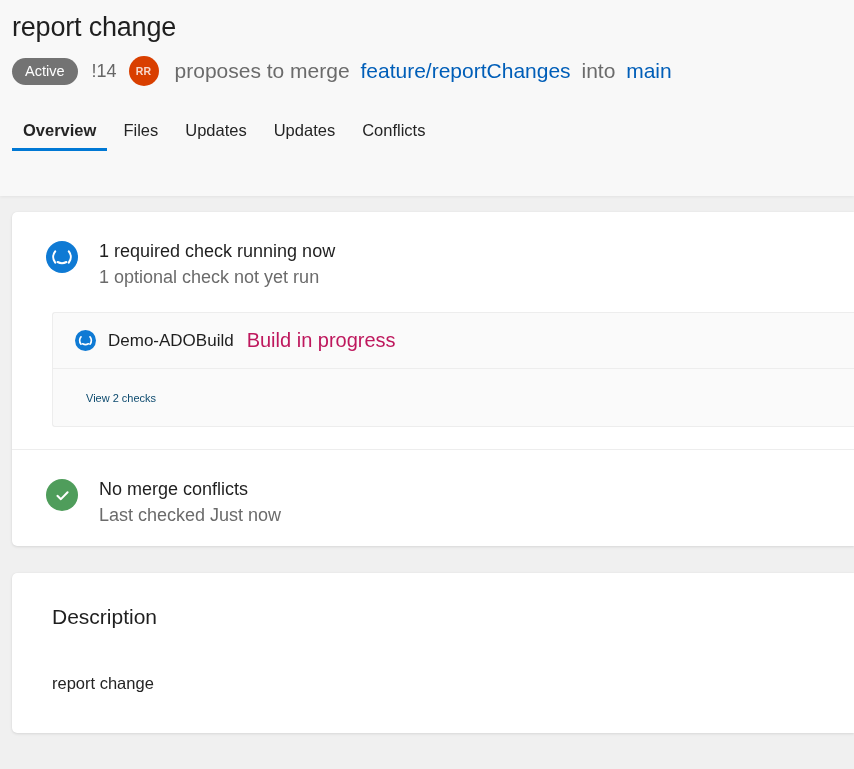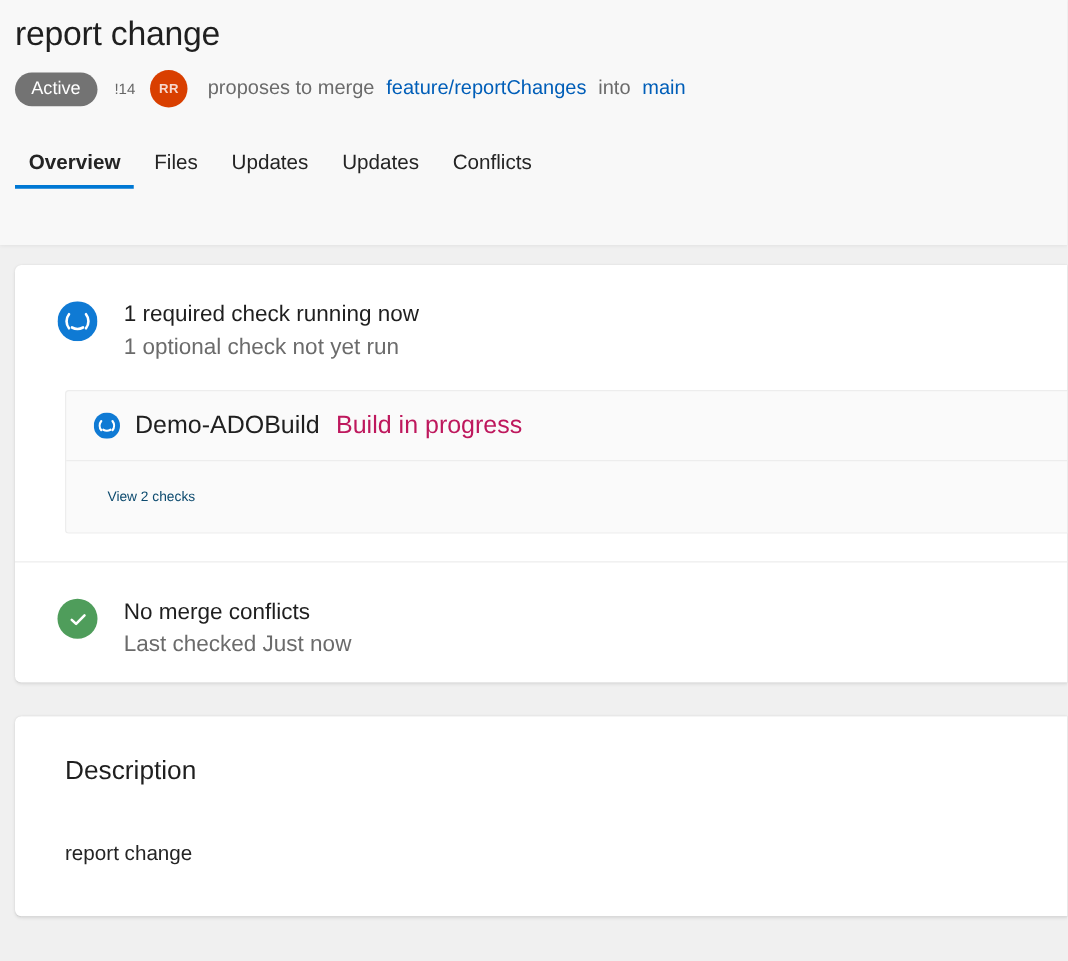--- a/index.html
+++ b/index.html
@@ -52,42 +52,42 @@
     border-radius: 16px;
     font-size: 14.5px;
     height: 27px;
     padding: 0 13px;
     line-height: 1;
     font-weight: 400;
   }
 
   .pr-id {
     color: #666666;
-    font-size: 12px;
+    font-size: 18px;
     margin-left: 14px;
   }
 
   .avatar {
     width: 30px;
     height: 30px;
     border-radius: 50%;
     background: #d93f00;
     color: #f7d8cc;
     font-size: 10.5px;
     font-weight: 600;
     display: inline-flex;
     align-items: center;
     justify-content: center;
     margin-left: 12px;
     letter-spacing: 0.3px;
   }
 
   .merge-text {
     margin-left: 14px;
-    font-size: 16px;
+    font-size: 21px;
     color: #6b6b6b;
     white-space: nowrap;
   }
   .merge-text .branch-link {
     color: #005eb8;
     margin: 0 3px;
   }
   .merge-text .plain { margin: 0 2px; }
 
   
@@ -170,21 +170,21 @@
     margin: 4px 0 22px 40px;
   }
   .checks-panel .check-item {
     display: flex;
     align-items: center;
     padding: 16px 0 16px 22px;
     border-bottom: 1px solid #ededed;
   }
   .check-item .check-icon { margin-right: 12px; display: flex; }
   .check-name {
-    font-size: 20px;
+    font-size: 17px;
     color: #1f1f1f;
   }
   .check-state {
     font-size: 20px;
     color: #be185d;
     margin-left: 13px;
     text-align: center;
   }
   .checks-panel .view-checks-row {
     padding: 19px 0 20px 33px;

